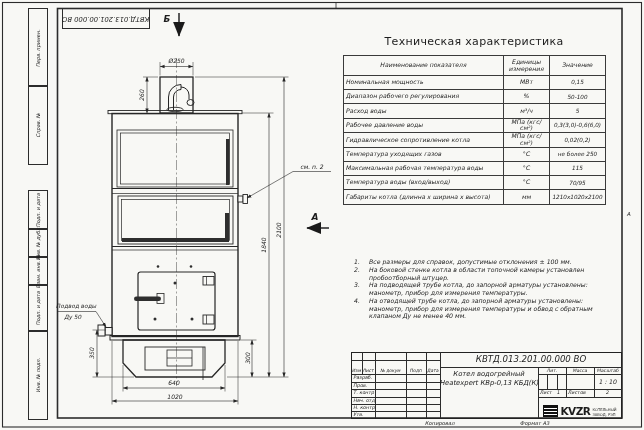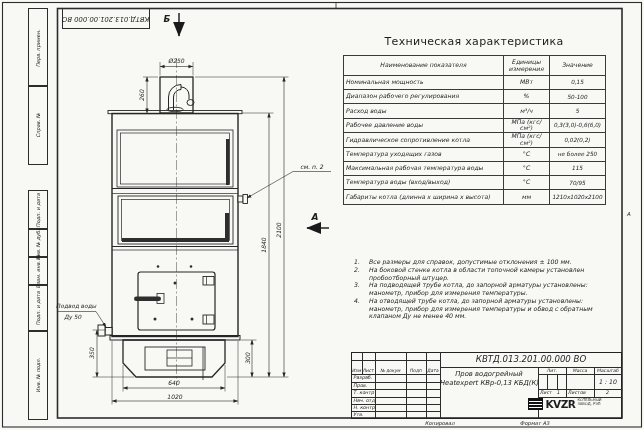--- a/index.html
+++ b/index.html
@@ -29,22 +29,22 @@
   .notes{position:absolute;left:351px;top:258px;width:256px;font-size:6.2px;font-style:italic;line-height:1.25}
   .note{display:flex}
   .note .n{width:15px;flex:none;padding-left:3px}
   .note .t{flex:1}
   
   .hl,.vlx{position:absolute;background:#2c2c2c}
   .hl{height:1px}.vlx{width:1px}
   .tbx{position:absolute;left:351px;top:351.5px;width:269px;height:65.5px;border:1.3px solid #222}
   .tbt{position:absolute;font-style:italic;white-space:nowrap;color:#1d1d1d}
   .c{text-align:center}
-  .org{position:absolute;left:524px;top:398px;width:82px;height:19px;display:flex;
-       align-items:flex-start;justify-content:center;gap:2px}
+  .org{position:absolute;left:539px;top:398px;width:82px;height:19px;display:flex;
+       align-items:flex-end;justify-content:center;gap:2px}
   .kvzr-ic{width:13px;height:10px;background:repeating-linear-gradient(#111 0 2px,#fff 2px 3px);
            border:1px solid #111}
   .kvzr-tx{font-weight:bold;font-size:10.5px;letter-spacing:-0.5px;font-style:normal}
   .kvzr-sub{font-size:3.7px;line-height:4.3px;font-style:normal}
   .botlbl{position:absolute;top:419.5px;font-size:5.2px;font-style:italic;width:70px;text-align:center}
 </style>
 </head>
 <body>
 
 <div class="sheet">
@@ -307,21 +307,21 @@
   <div class="hl" style="left:352px;top:359.5px;width:88px"></div>
   <div class="hl" style="left:352px;top:374px;width:88px"></div>
   <div class="hl" style="left:352px;top:381.5px;width:88px"></div>
   <div class="hl" style="left:352px;top:389px;width:88px"></div>
   <div class="hl" style="left:352px;top:396.5px;width:88px"></div>
   <div class="hl" style="left:352px;top:404px;width:88px"></div>
   <div class="hl" style="left:352px;top:411px;width:88px"></div>
 
   <div class="tbt c" style="left:440px;top:352px;width:182px;height:15px;line-height:15px;font-size:8.6px">КВТД.013.201.00.000 ВО</div>
   <div class="tbt c" style="left:440px;top:370px;width:98px;font-size:6.8px;line-height:8.5px">
-    <div>Пров водогрейный</div>
+    <div>Котел водогрейный</div>
     <div>Heatexpert КВр-0,13 КБД(К)</div>
   </div>
   <div class="tbt c" style="left:352px;top:367px;width:9.5px;font-size:4.4px;line-height:7px">Изм</div>
   <div class="tbt c" style="left:361.5px;top:367px;width:13.5px;font-size:4.4px;line-height:7px">Лист</div>
   <div class="tbt c" style="left:375px;top:367px;width:31px;font-size:4.4px;line-height:7px">№ докум</div>
   <div class="tbt c" style="left:406px;top:367px;width:20px;font-size:4.4px;line-height:7px">Подп</div>
   <div class="tbt c" style="left:426px;top:367px;width:14px;font-size:4.4px;line-height:7px">Дата</div>
   <div class="tbt" style="left:353.5px;top:374px;font-size:4.8px;line-height:7.5px">Разраб.</div>
   <div class="tbt" style="left:353.5px;top:381.5px;font-size:4.8px;line-height:7.5px">Пров.</div>
   <div class="tbt" style="left:353.5px;top:389px;font-size:4.8px;line-height:7.5px">Т. контр</div>

